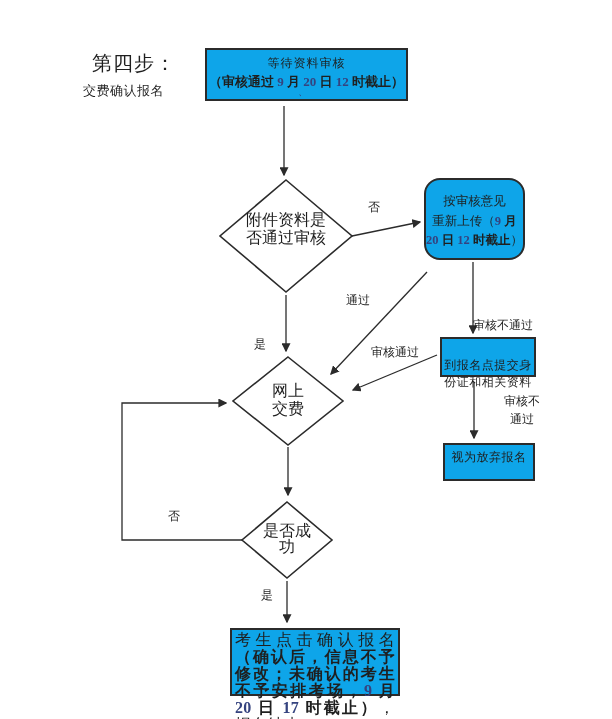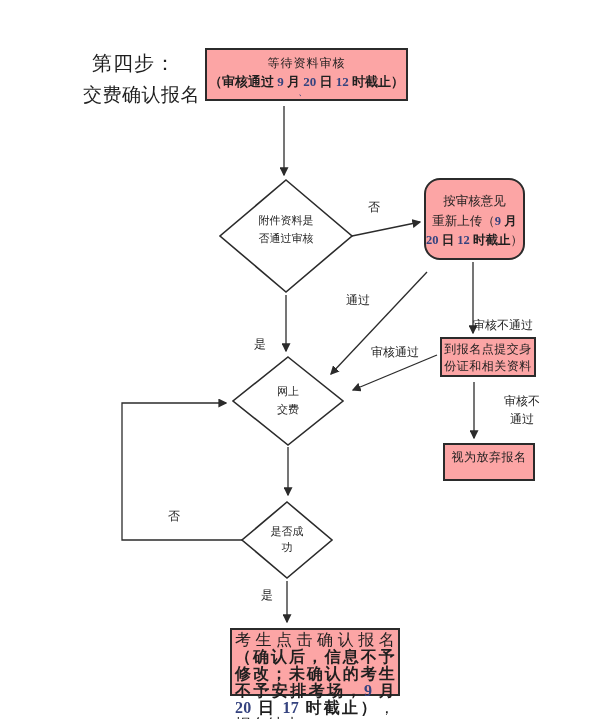--- a/index.html
+++ b/index.html
@@ -18,47 +18,47 @@
     overflow:hidden;
   }
   .wires{position:absolute;left:0;top:0;z-index:1;}
   .connector{stroke:var(--line);stroke-width:1.3;fill:none;}
   .shape{stroke:var(--line);stroke-width:1.6;fill:#ffffff;}
   #arr path{fill:var(--line);}
   .abs{position:absolute;z-index:2;}
   .box{
     position:absolute;z-index:2;
     border:2px solid var(--line);
-    background:#fca5a5;
+    background:#0ea5e9;
     box-sizing:border-box;
     text-align:center;
   }
   .rb{font-weight:bold;}
   .rn{color:var(--digit);}
   .step-title{left:92px;top:50px;font-size:20px;font-weight:normal;letter-spacing:1px;}
-  .step-subtitle{left:83px;top:82px;font-size:19px;letter-spacing:0.5px;}
+  .step-subtitle{left:83px;top:82px;font-size:13px;letter-spacing:0.5px;}
   .box-wait{left:205px;top:48px;width:203px;height:53px;padding-top:5px;}
   .box-wait .l1{font-size:12px;letter-spacing:1px;}
   .box-wait .l2{font-size:13px;margin-top:1px;}
   .stray{left:298px;top:85px;font-size:10px;color:var(--digit);}
-  .dtext{position:absolute;z-index:2;text-align:center;font-size:11px;}
+  .dtext{position:absolute;z-index:2;text-align:center;font-size:16px;}
   .d1{left:236px;top:211px;width:100px;line-height:18px;}
   .d2{left:258px;top:382px;width:60px;line-height:18px;}
   .d3{left:252px;top:523px;width:70px;line-height:16px;}
   .elabel{position:absolute;z-index:2;font-size:12px;}
   .lab-no1{left:368px;top:199px;}
   .lab-pass{left:346px;top:292px;}
   .lab-yes1{left:254px;top:336px;}
   .lab-review-pass{left:371px;top:344px;}
   .lab-fail3{left:466px;top:291px;width:74px;text-align:center;line-height:18px;margin-top:25px;}
   .lab-fail{left:492px;top:392px;width:60px;text-align:center;line-height:18px;}
   .lab-no2{left:168px;top:508px;}
   .lab-yes2{left:261px;top:587px;}
   .box-reupload{left:424px;top:178px;width:101px;height:82px;padding-top:12px;font-size:12.5px;line-height:19.5px;border-radius:16px;}
-  .box-submit{left:440px;top:337px;width:96px;height:40px;padding-top:2px;font-size:12px;line-height:17px;letter-spacing:0.5px;}
+  .box-submit{left:440px;top:337px;width:96px;height:40px;padding-top:18px;font-size:12px;line-height:17px;letter-spacing:0.5px;}
   .box-abandon{left:443px;top:443px;width:92px;height:38px;font-size:12px;line-height:24px;letter-spacing:0.5px;}
   .box-confirm{
     left:218px;top:628px;width:170px;height:68px;
     font-size:16px;line-height:17px;
     padding:1px 3px;text-align:justify;letter-spacing:0.3px;margin-left:12px;
   }
 </style>
 </head>
 <body>
 

